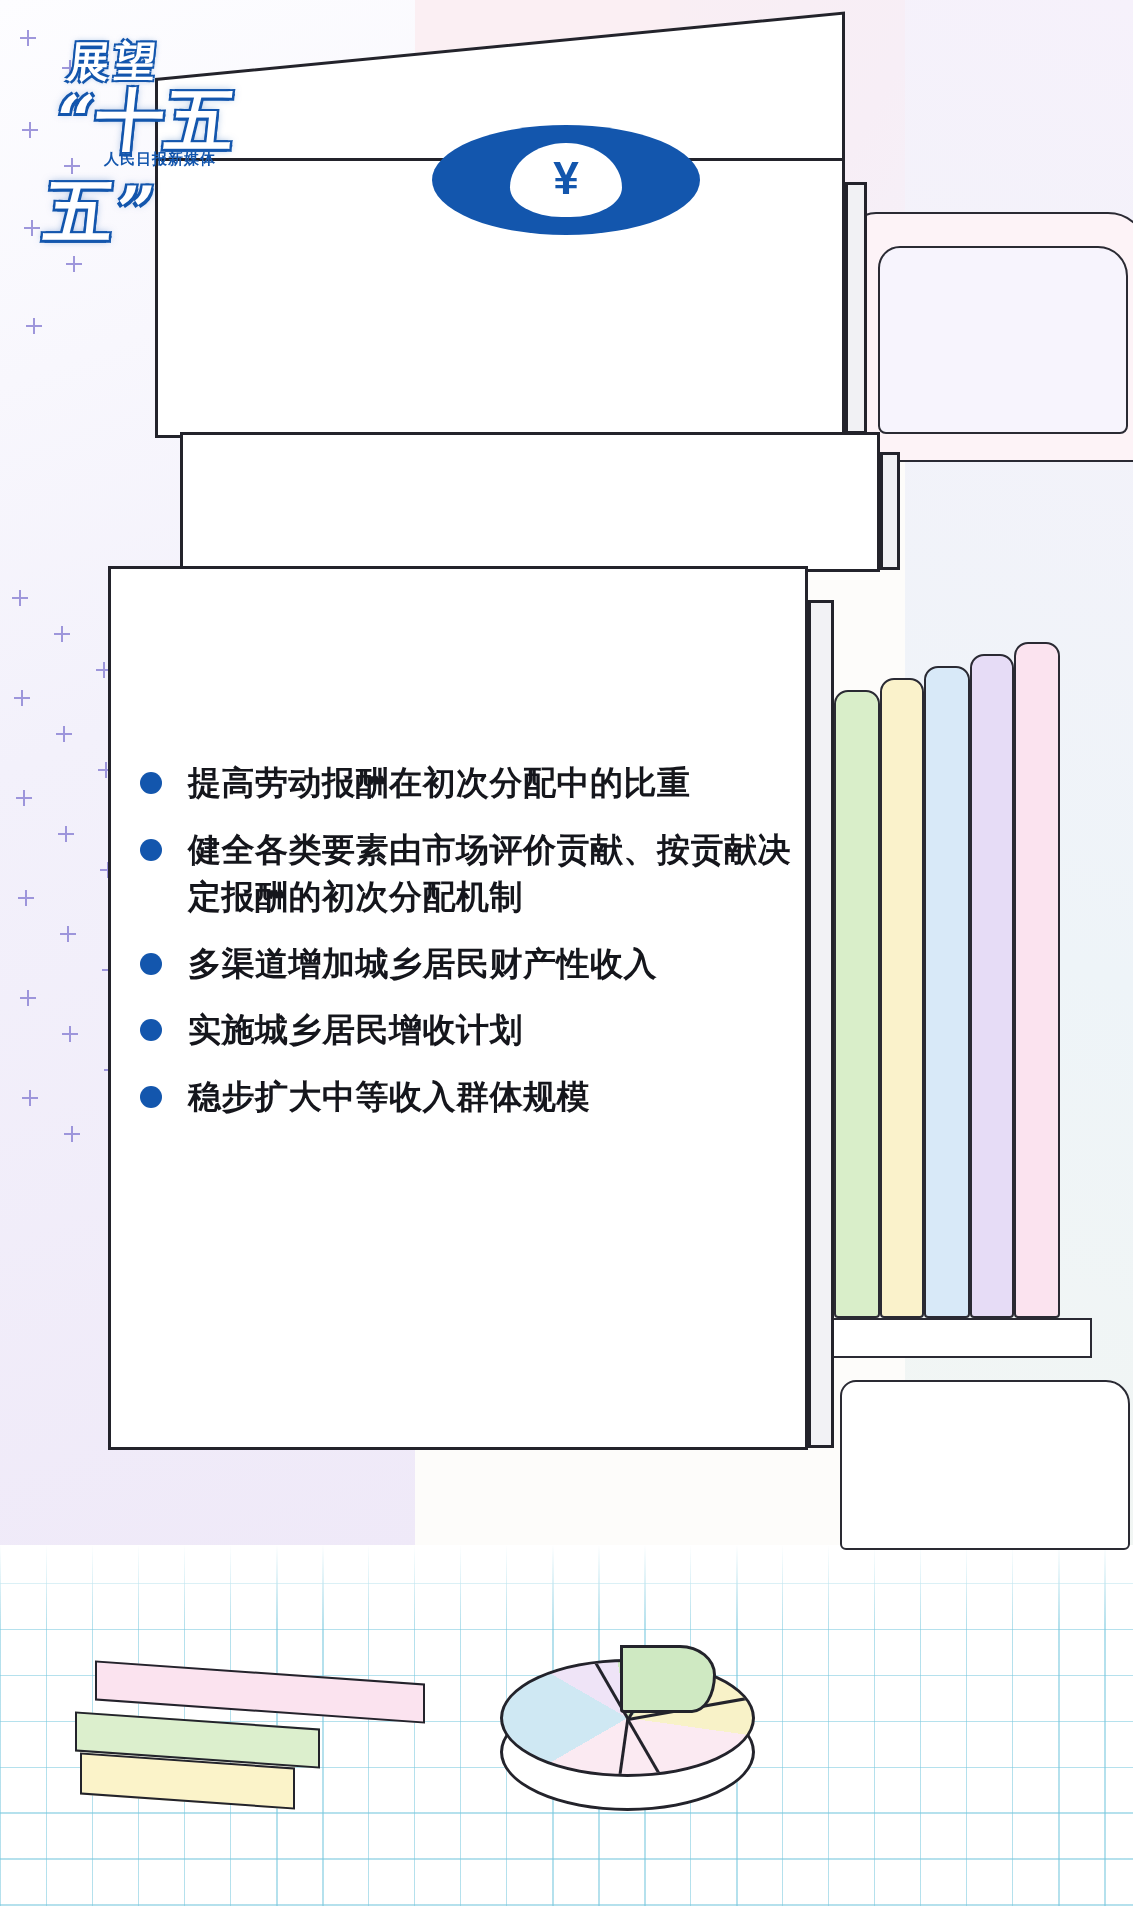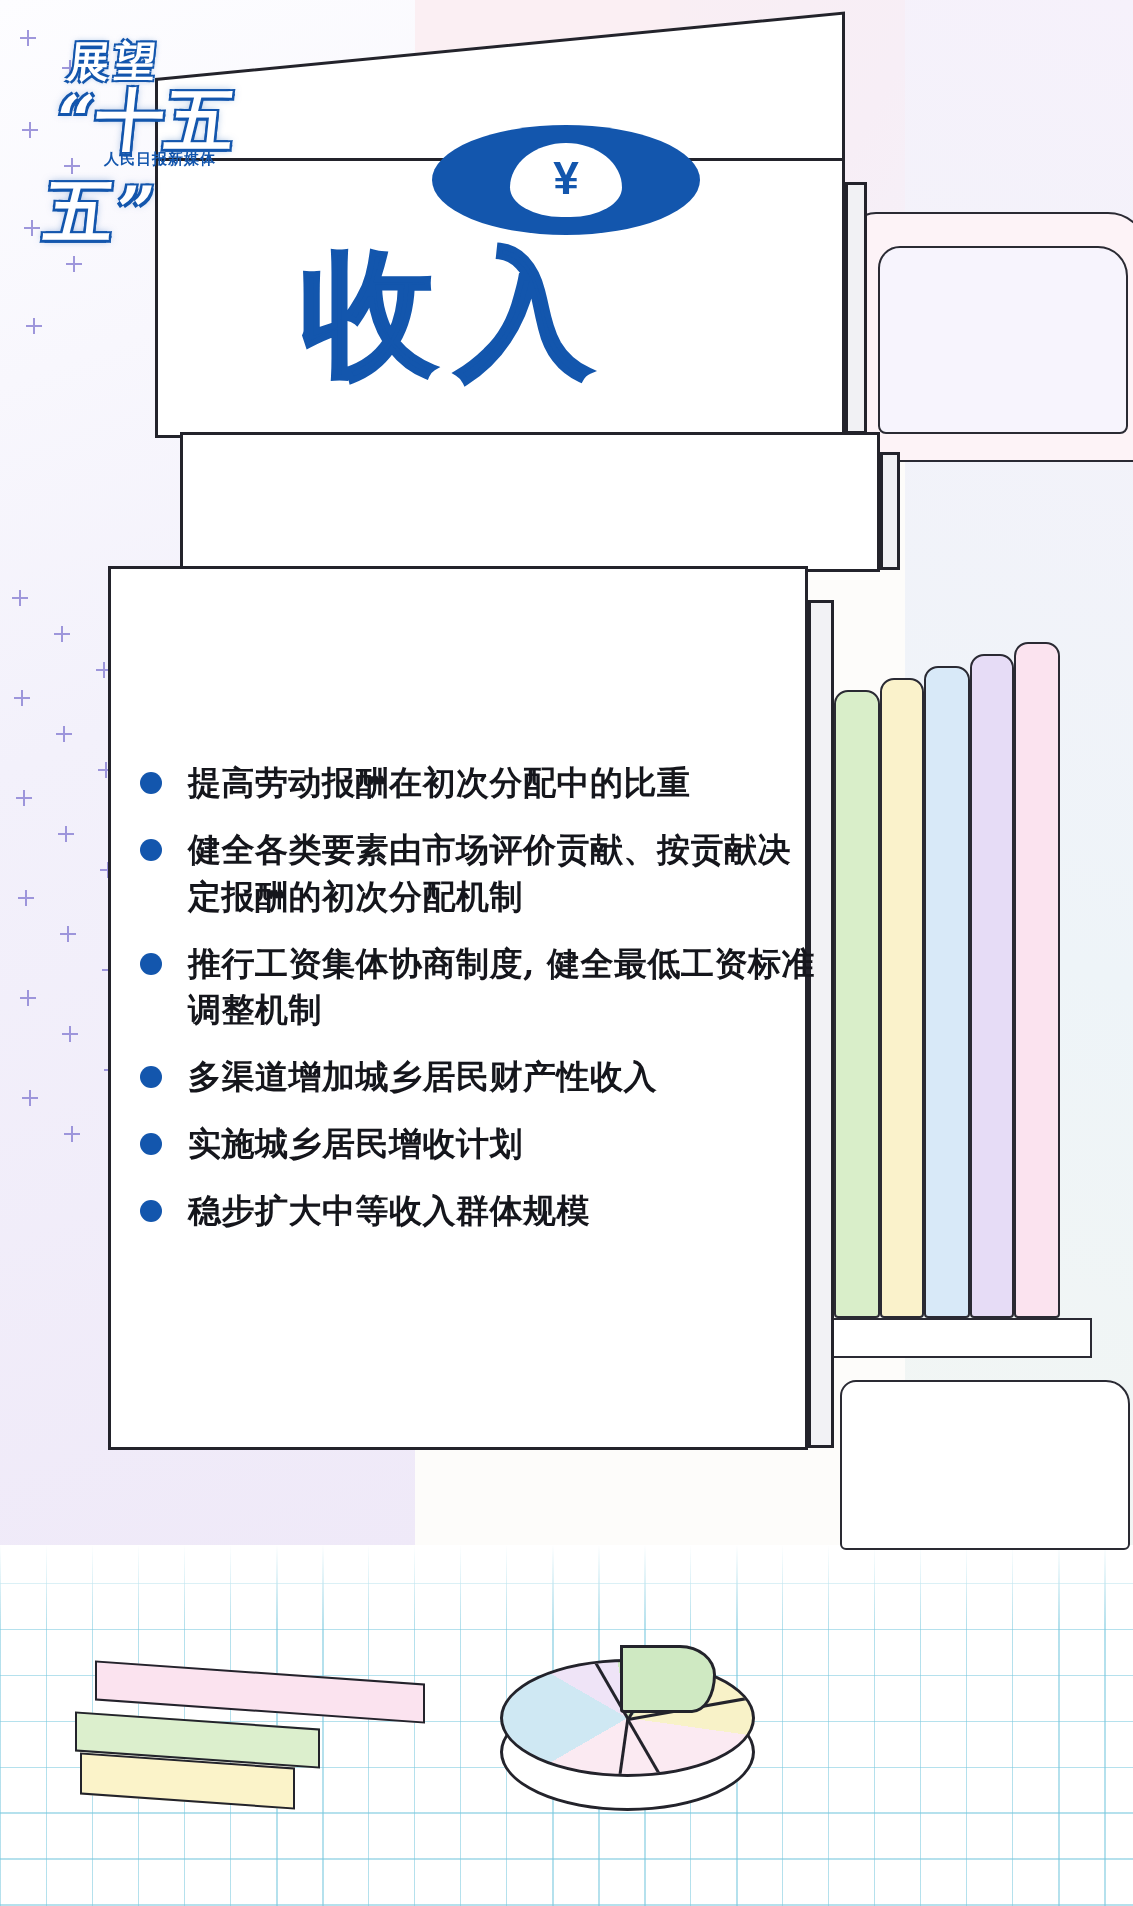--- a/index.html
+++ b/index.html
@@ -338,34 +338,29 @@
     <div class="logo-l2">“十五五”</div>
     <div class="logo-l3">人民日报新媒体</div>
   </div>
 
   <div class="emblem">
     <div class="emblem-inner">
       <div class="emblem-yuan">¥</div>
     </div>
   </div>
 
-  <div class="big-title">收入</div>
 
   <div class="list">
     <div class="bullet-row">
       <span class="dot"></span>
       <div class="bullet-text">提高劳动报酬在初次分配中的比重</div>
     </div>
     <div class="bullet-row">
       <span class="dot"></span>
       <div class="bullet-text">健全各类要素由市场评价贡献、按贡献决定报酬的初次分配机制</div>
-    </div>
-    <div class="bullet-row">
-      <span class="dot"></span>
-      <div class="bullet-text">推行工资集体协商制度, 健全最低工资标准调整机制</div>
     </div>
     <div class="bullet-row">
       <span class="dot"></span>
       <div class="bullet-text">多渠道增加城乡居民财产性收入</div>
     </div>
     <div class="bullet-row">
       <span class="dot"></span>
       <div class="bullet-text">实施城乡居民增收计划</div>
     </div>
     <div class="bullet-row">

